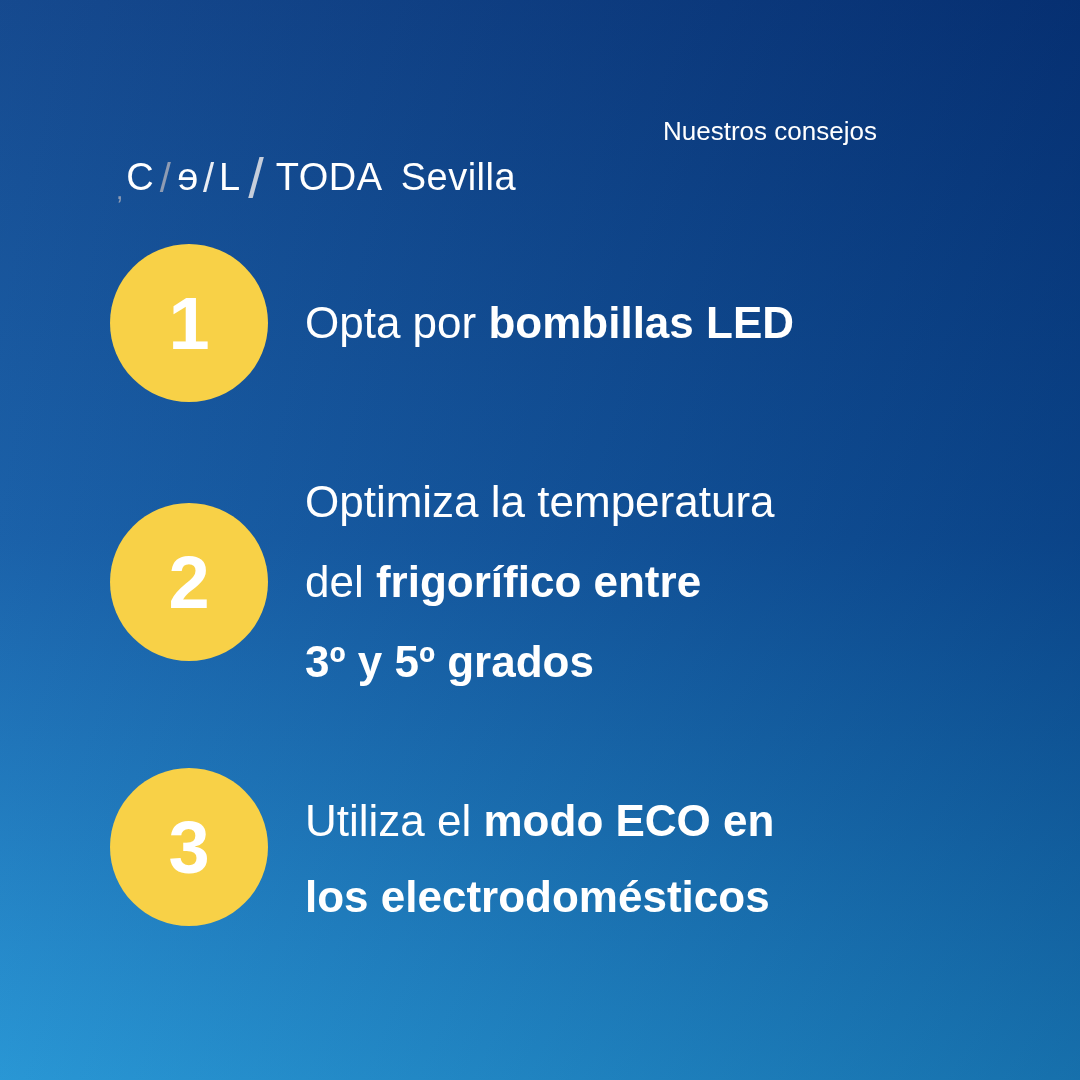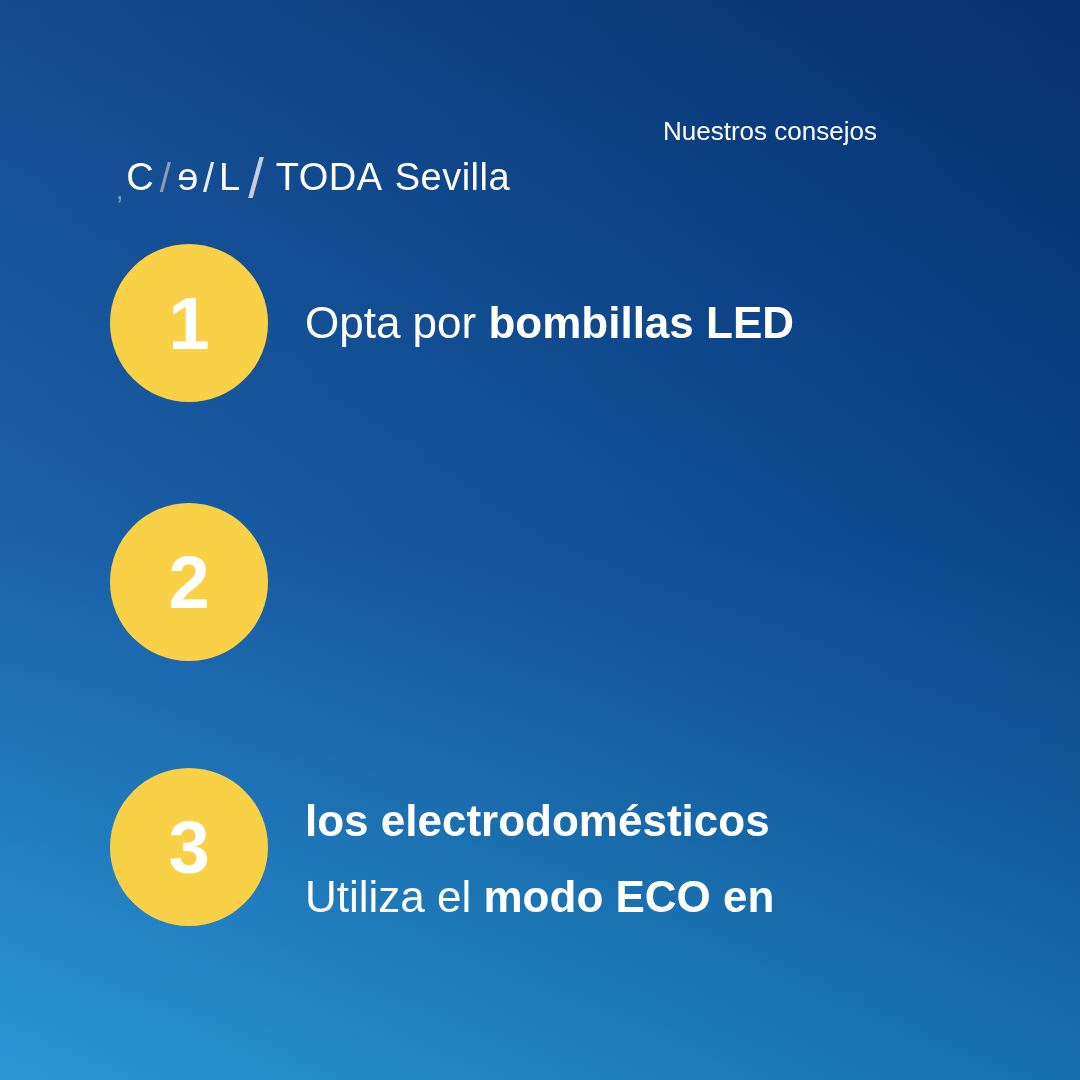--- a/index.html
+++ b/index.html
@@ -18,21 +18,21 @@
     display:flex;align-items:baseline;
     color:#ffffff;font-size:38px;font-weight:400;line-height:1.15;
     white-space:nowrap;
   }
   .lg-comma{font-size:26px;vertical-align:-9px;position:relative;top:9px;margin-right:1px;}
   .lg-letter{margin:0 2px;letter-spacing:1px;}
   .lg-slash-sm{font-size:40px;margin:0 3px;position:relative;top:2px;}
   .lg-slash-big{font-size:56px;margin:0 4px 0 5px;position:relative;top:7px;font-weight:300;}
   .flip{display:inline-block;transform:scaleX(-1);}
   .lg-name{margin-left:8px;letter-spacing:0.5px;margin-top:44px;}
-  .lg-name2{margin-left:12px;letter-spacing:0.5px;}
+  .lg-name2{margin-left:18px;letter-spacing:0.5px;}
   .tagline{
     position:absolute;left:663px;top:116px;
     color:#ffffff;font-size:26px;font-weight:400;white-space:nowrap;
   }
   
   .badge{
     position:absolute;left:110px;
     width:158px;height:158px;border-radius:50%;
     display:flex;align-items:center;justify-content:center;
     color:#ffffff;font-size:74px;font-weight:700;
@@ -75,26 +75,37 @@
   </div>
   <div class="tip tip-1">
     <span class="line">
       <span>Opta por </span><span class="b">bombillas LED</span>
     </span>
   </div>
 
   <div class="badge badge-2" style="background:#F8D147;">
     <span>2</span>
   </div>
+  <div class="tip tip-2">
+    <span class="line">
+      <span>Optimiza la temperatura</span>
+    </span>
+    <span class="line">
+      <span>del </span><span class="b">frigorífico entre</span>
+    </span>
+    <span class="line">
+      <span class="b">3º y 5º grados</span>
+    </span>
+  </div>
 
   <div class="badge badge-3" style="background:#F8D147;">
     <span>3</span>
   </div>
   <div class="tip tip-3">
     <span class="line">
-      <span class="b">los electrodomésticos</span>
+      <span>Utiliza el </span><span class="b">modo ECO en</span>
     </span>
     <span class="line">
-      <span>Utiliza el </span><span class="b">modo ECO en</span>
+      <span class="b">los electrodomésticos</span>
     </span>
   </div>
 
 </div>
 
 </body></html>

